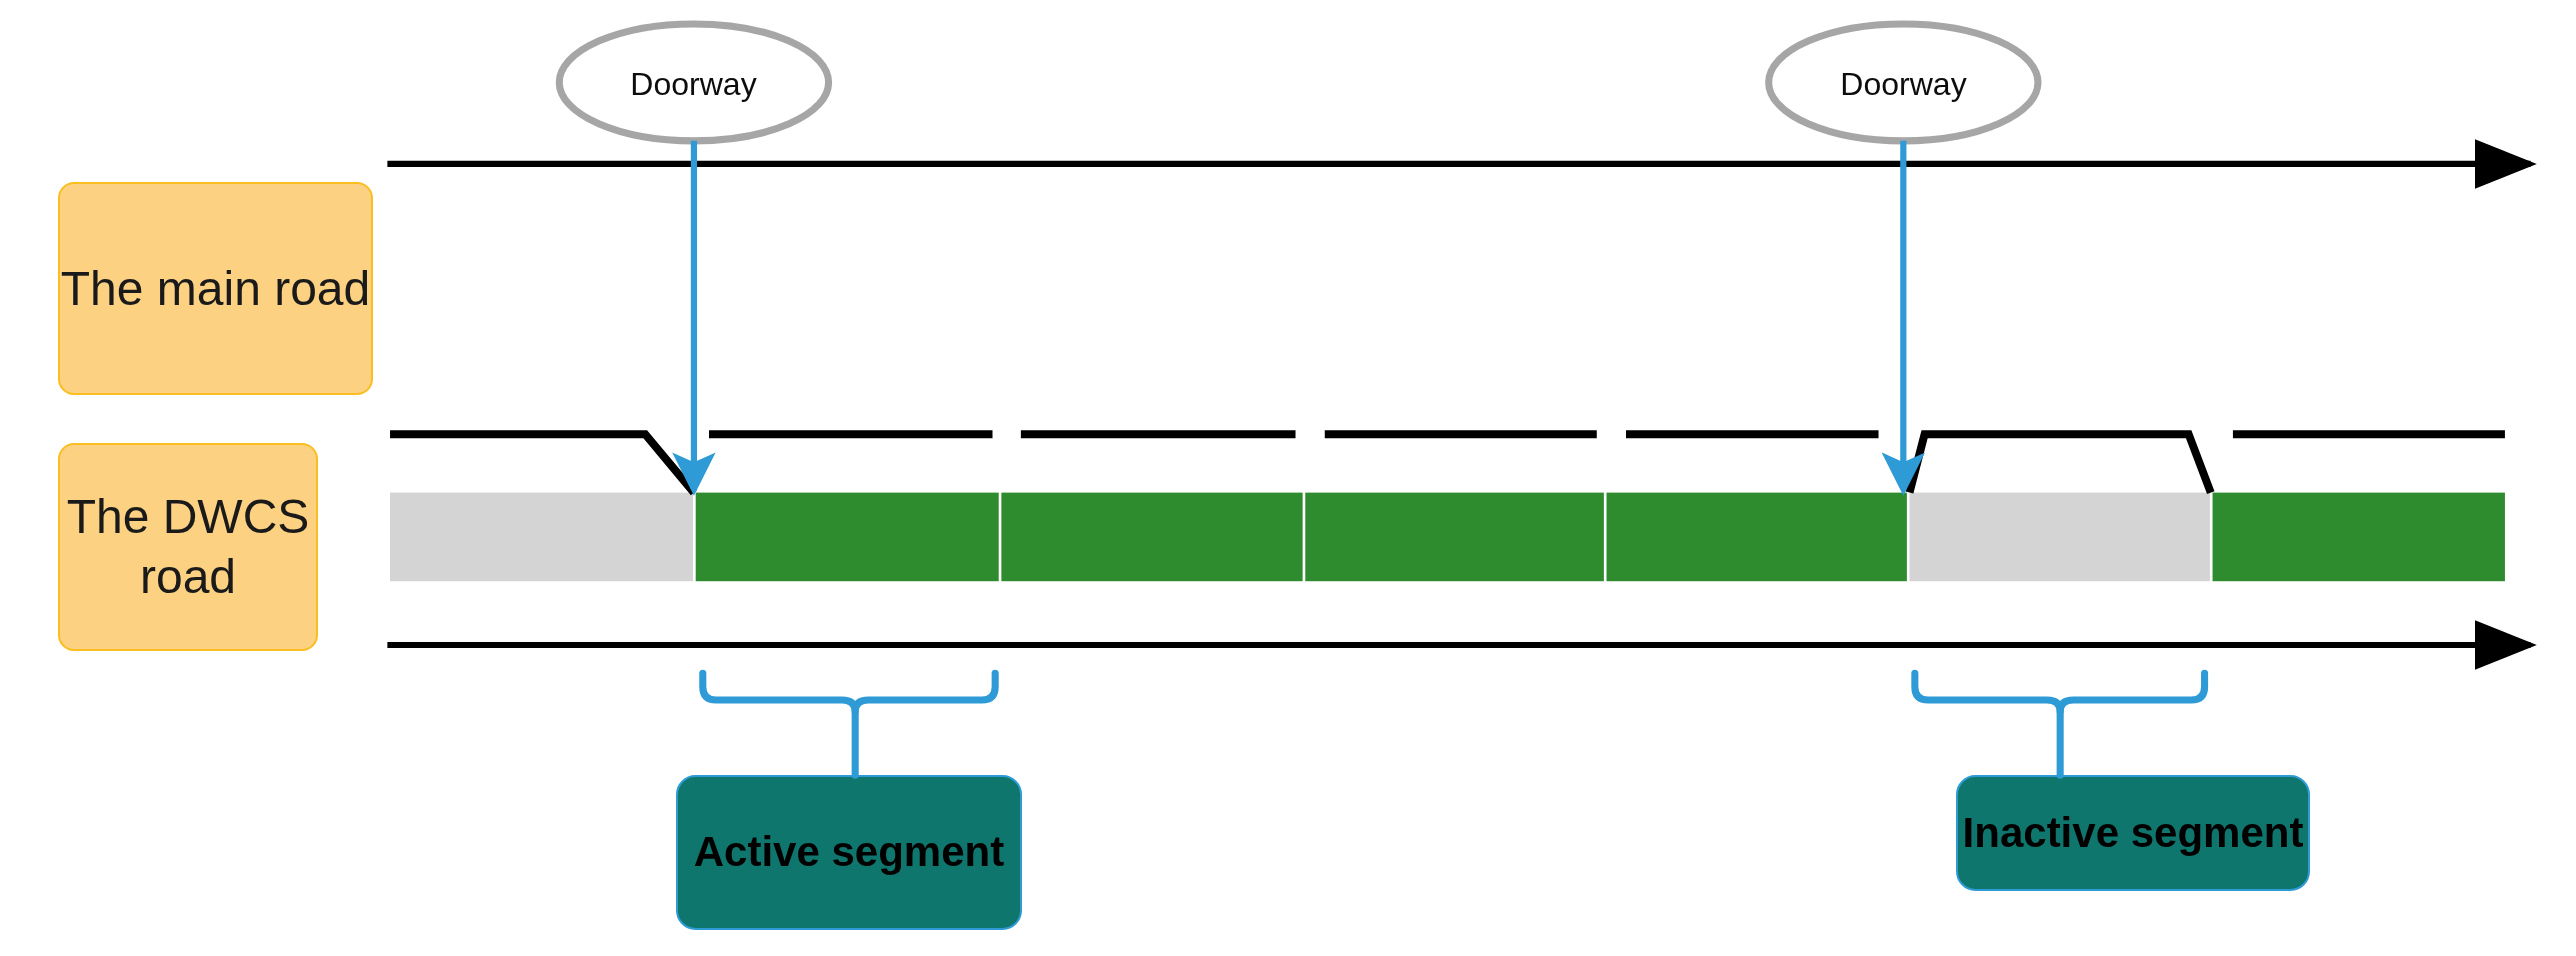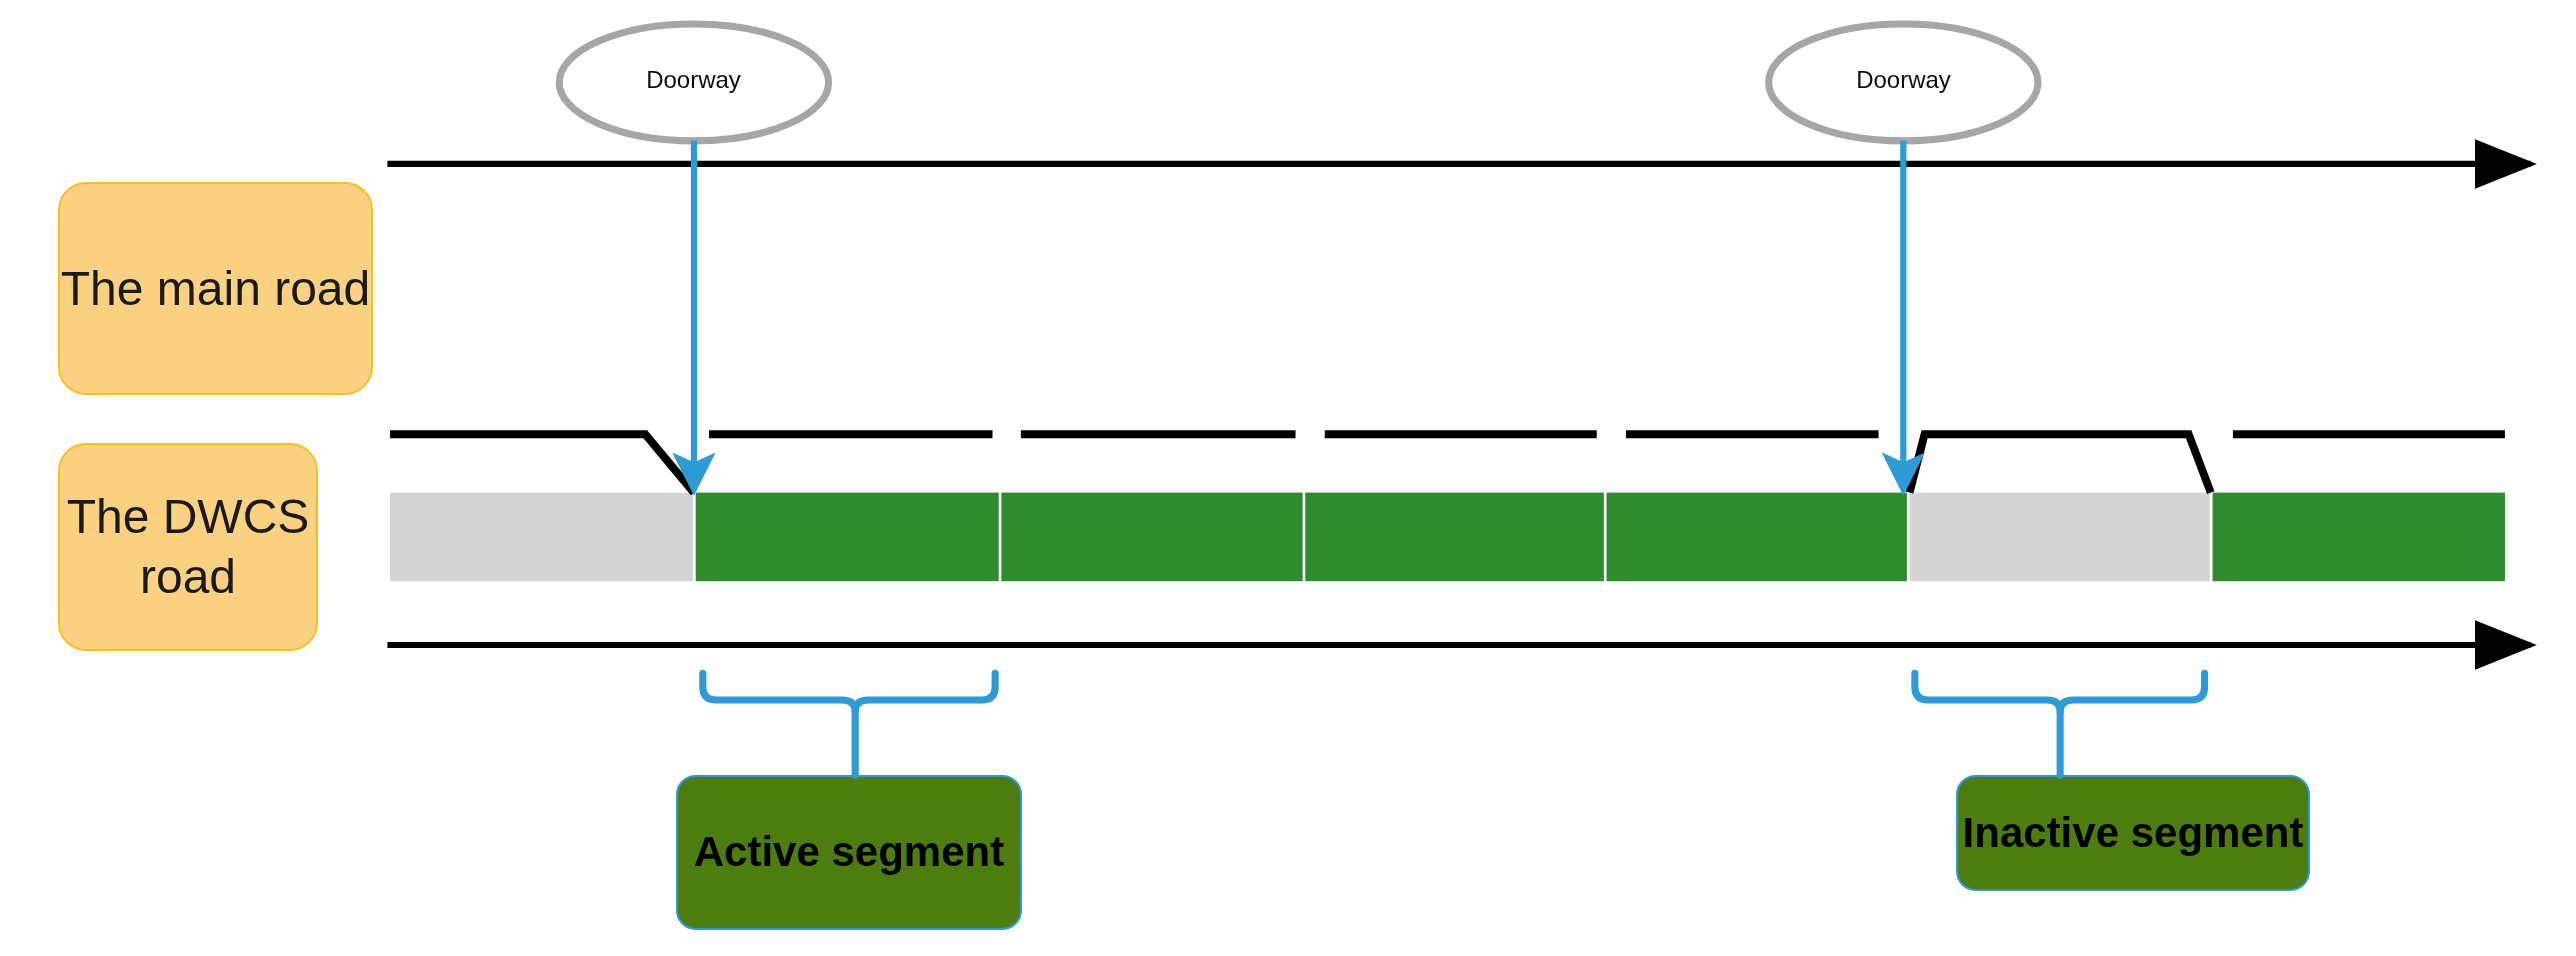--- a/index.html
+++ b/index.html
@@ -14,36 +14,36 @@
     position: relative;
     width: 2576px;
     height: 956px;
     background: #ffffff;
     overflow: hidden;
   }
   .label-box {
     position: absolute;
     background: #FCD282;
     border: 2.7px solid #FBBE20;
-    border-radius: 28px;
+    border-radius: 16px;
     display: flex;
     align-items: center;
     justify-content: center;
     text-align: center;
     color: #1a1a1a;
     font-size: 48px;
     line-height: 1.25;
     box-sizing: border-box;
   }
   #box-main-road { left: 58px;  top: 182px; width: 315px; height: 213px; }
   #box-dwcs-road { left: 58px;  top: 443px; width: 260px; height: 208px; }
 
   .callout-box {
     position: absolute;
-    background: #4d7c0f;
+    background: #0f766e;
     border: 2.7px solid #2E9BD6;
     border-radius: 19.5px;
     display: flex;
     align-items: center;
     justify-content: center;
     text-align: center;
     color: #000000;
     font-size: 42px;
     font-weight: bold;
     line-height: 1.3;
@@ -54,21 +54,21 @@
 
   .svg-layer {
     position: absolute;
     left: 0; top: 0;
     width: 2576px;
     height: 956px;
   }
   .ell-label {
     position: absolute;
     text-align: center;
-    font-size: 24px;
+    font-size: 32px;
     color: #0d0d0d;
     white-space: nowrap;
   }
   #doorway-label-1 { left: 558px;  top: 66px; width: 271px; }
   #doorway-label-2 { left: 1768px; top: 66px; width: 271px; }
 </style>
 </head>
 <body>
 
 <div id="canvas">

